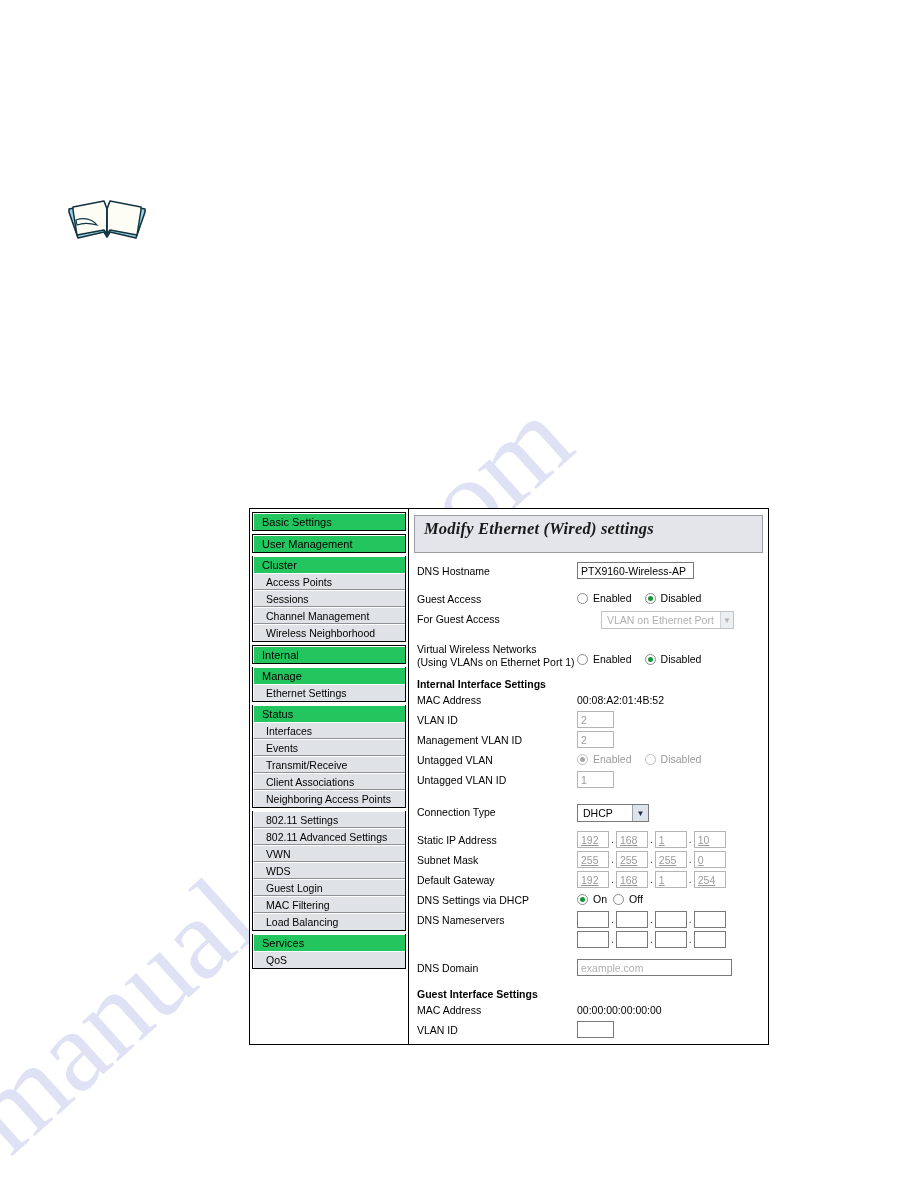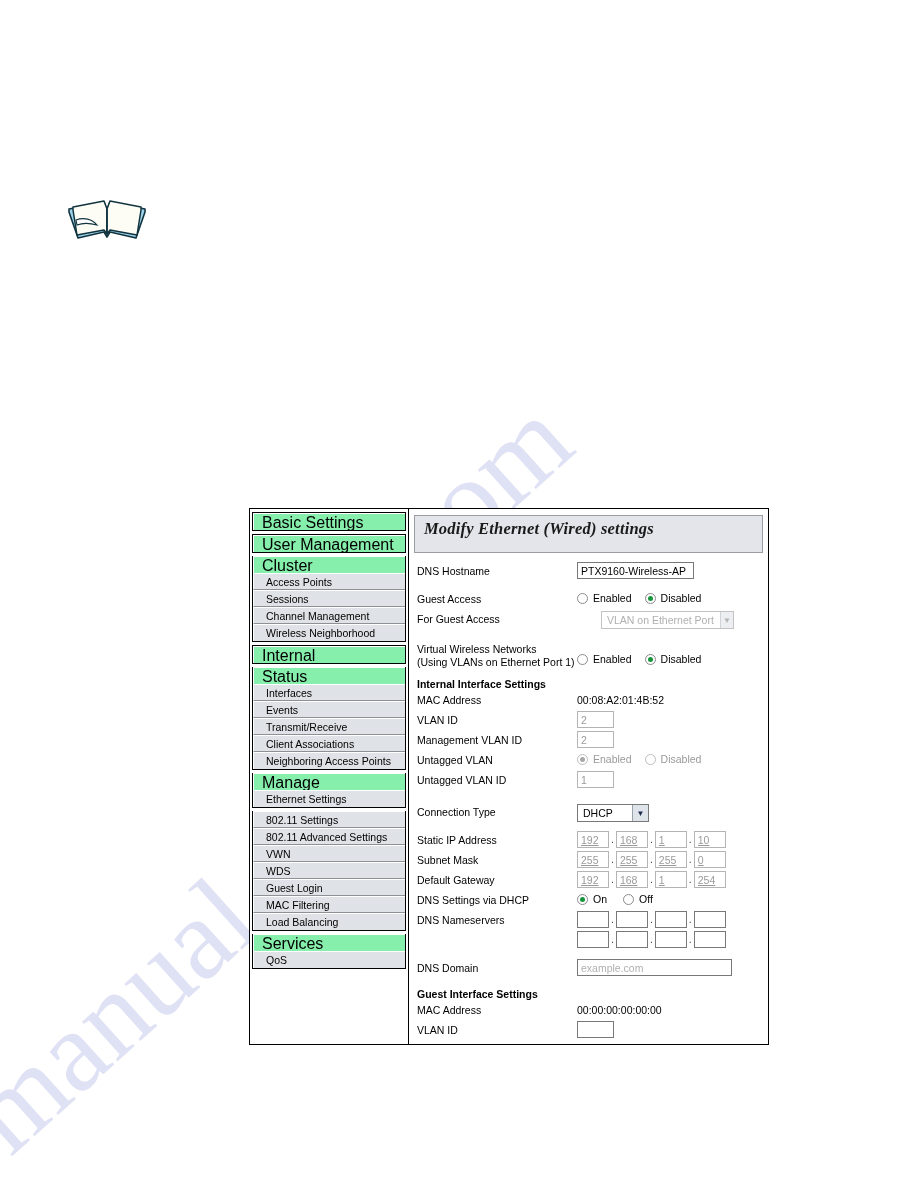--- a/index.html
+++ b/index.html
@@ -72,24 +72,24 @@
     overflow: hidden;
   }
   .nav-group {
     border: 1px solid #000000;
     border-top: none;
     margin: 0 2px 3px 2px;
     background: #ffffff;
   }
   .nav-group:first-child { border-top: 1px solid #000000; }
   .nav-head {
-    background: #86efac;
+    background: #22c55e;
     border-top: 1px solid #ffffff;
     border-left: 1px solid #ffffff;
-    font-size: 16px;
+    font-size: 11px;
     color: #000000;
     padding: 2px 0 2px 8px;
     height: 17px;
     line-height: 13px;
     white-space: nowrap;
     overflow: hidden;
   }
   .nav-item {
     background: #dfe2e6;
     border-top: 1px solid #ffffff;
@@ -300,31 +300,31 @@
       <div class="nav-item">Sessions</div>
       <div class="nav-item">Channel Management</div>
       <div class="nav-item">Wireless Neighborhood</div>
     </div>
 
     <div class="nav-group nav-solo">
       <div class="nav-head">Internal</div>
     </div>
 
     <div class="nav-group">
+      <div class="nav-head">Manage</div>
+      <div class="nav-item">Ethernet Settings</div>
+    </div>
+
+    <div class="nav-group">
       <div class="nav-head">Status</div>
       <div class="nav-item">Interfaces</div>
       <div class="nav-item">Events</div>
       <div class="nav-item">Transmit/Receive</div>
       <div class="nav-item">Client Associations</div>
       <div class="nav-item">Neighboring Access Points</div>
-    </div>
-
-    <div class="nav-group">
-      <div class="nav-head">Manage</div>
-      <div class="nav-item">Ethernet Settings</div>
     </div>
 
     <div class="nav-group">
       <div class="nav-item">802.11 Settings</div>
       <div class="nav-item">802.11 Advanced Settings</div>
       <div class="nav-item">VWN</div>
       <div class="nav-item">WDS</div>
       <div class="nav-item">Guest Login</div>
       <div class="nav-item">MAC Filtering</div>
       <div class="nav-item">Load Balancing</div>
@@ -478,21 +478,21 @@
           <span class="dot-sep">.</span>
           <input class="tbox octet dim" type="text" value="1" style="">
           <span class="dot-sep">.</span>
           <input class="tbox octet dim" type="text" value="254" style="">
         </div>
       </div>
 
       <div class="row">
         <div class="lbl">DNS Settings via DHCP</div>
         <div class="ctl" style="padding-top:2px;">
-          <span class="radio-wrap" style="margin-right:16px;">
+          <span class="radio-wrap" style="margin-right:6px;">
             <span class="radio on"></span>
             <span>On</span>
           </span>
           <span class="radio-wrap">
             <span class="radio"></span>
             <span>Off</span>
           </span>
         </div>
       </div>
 

